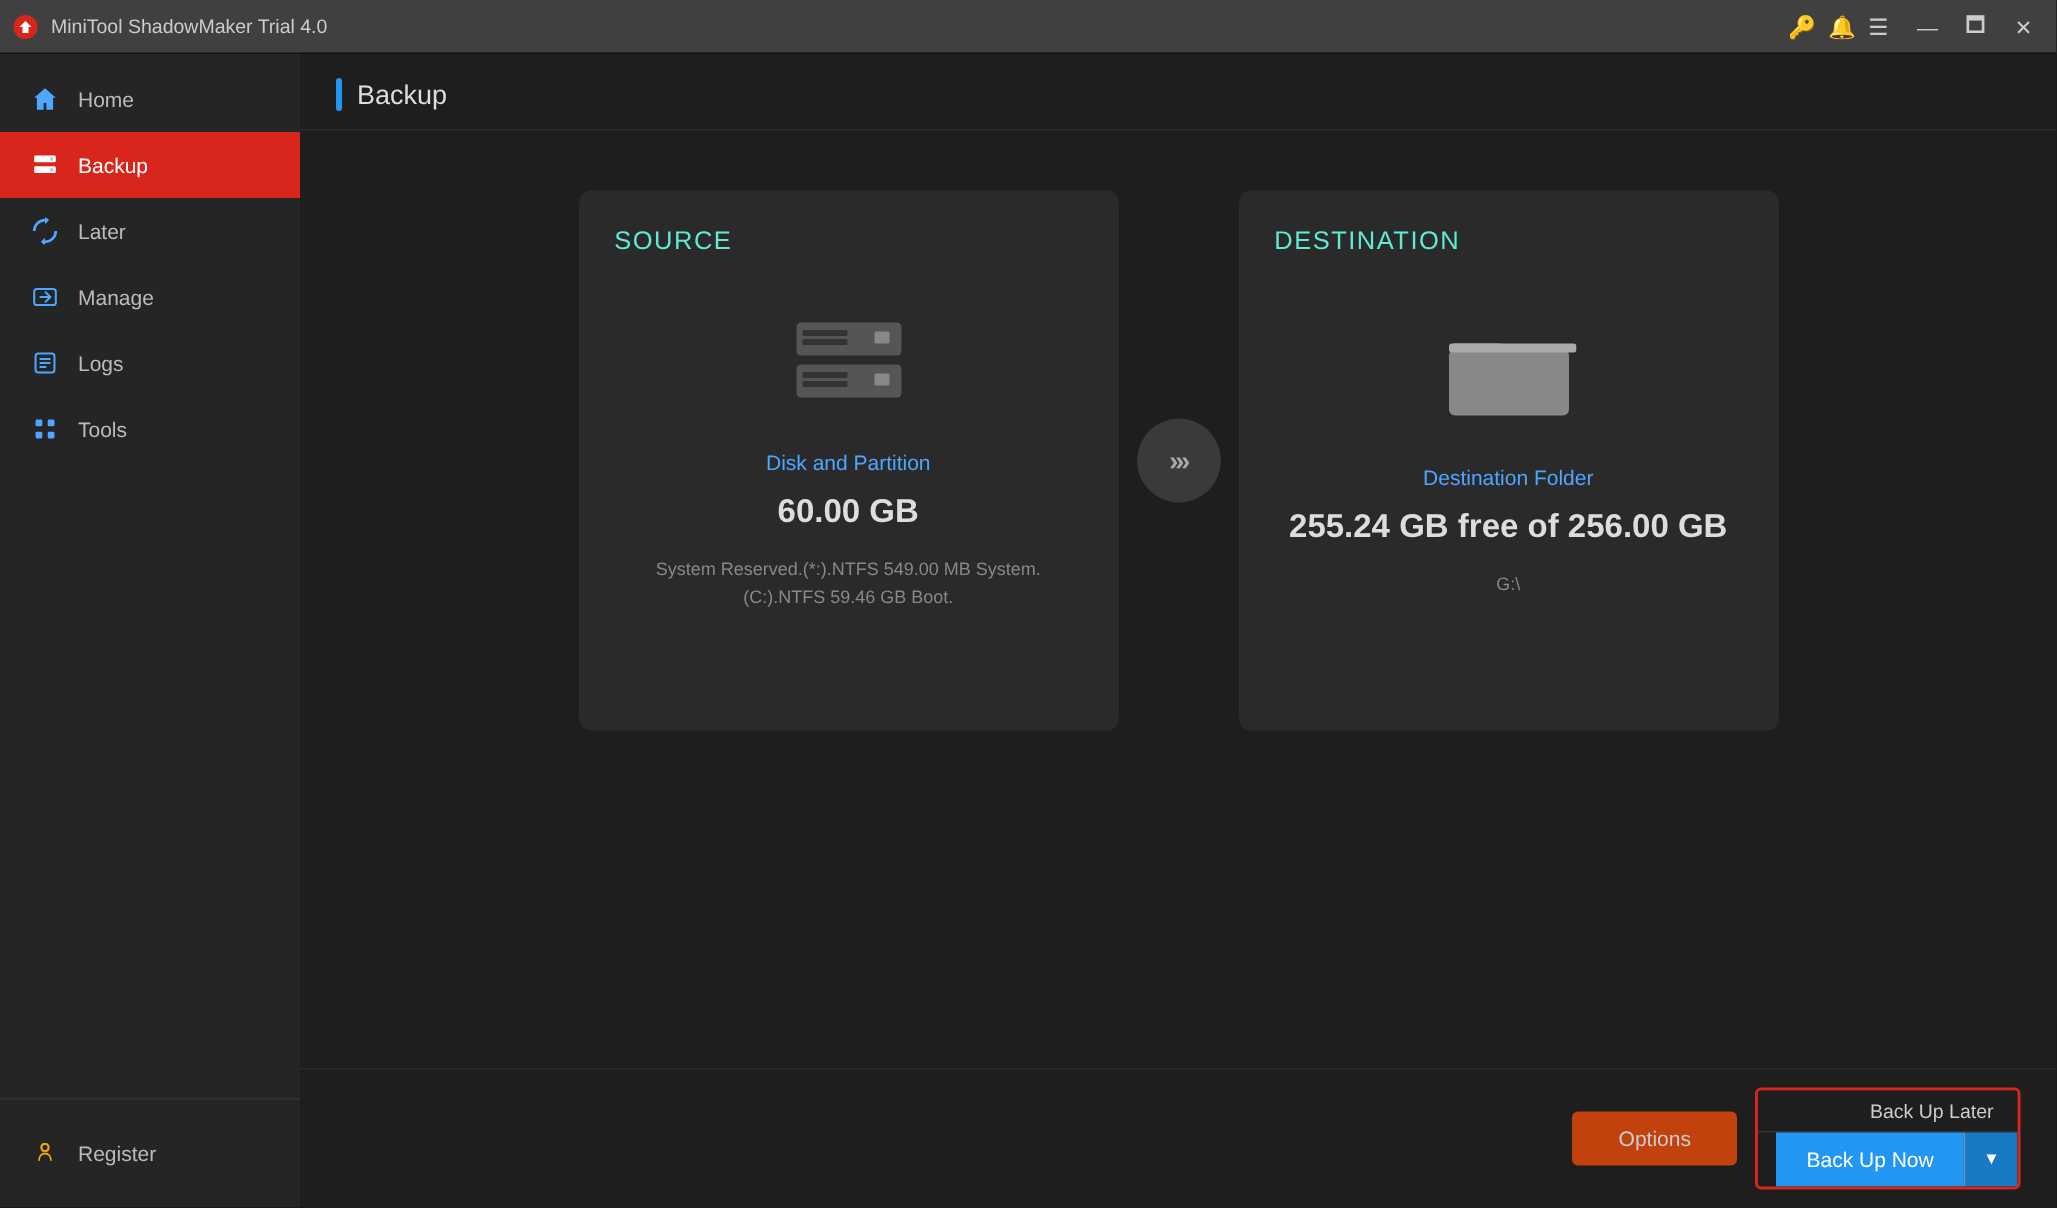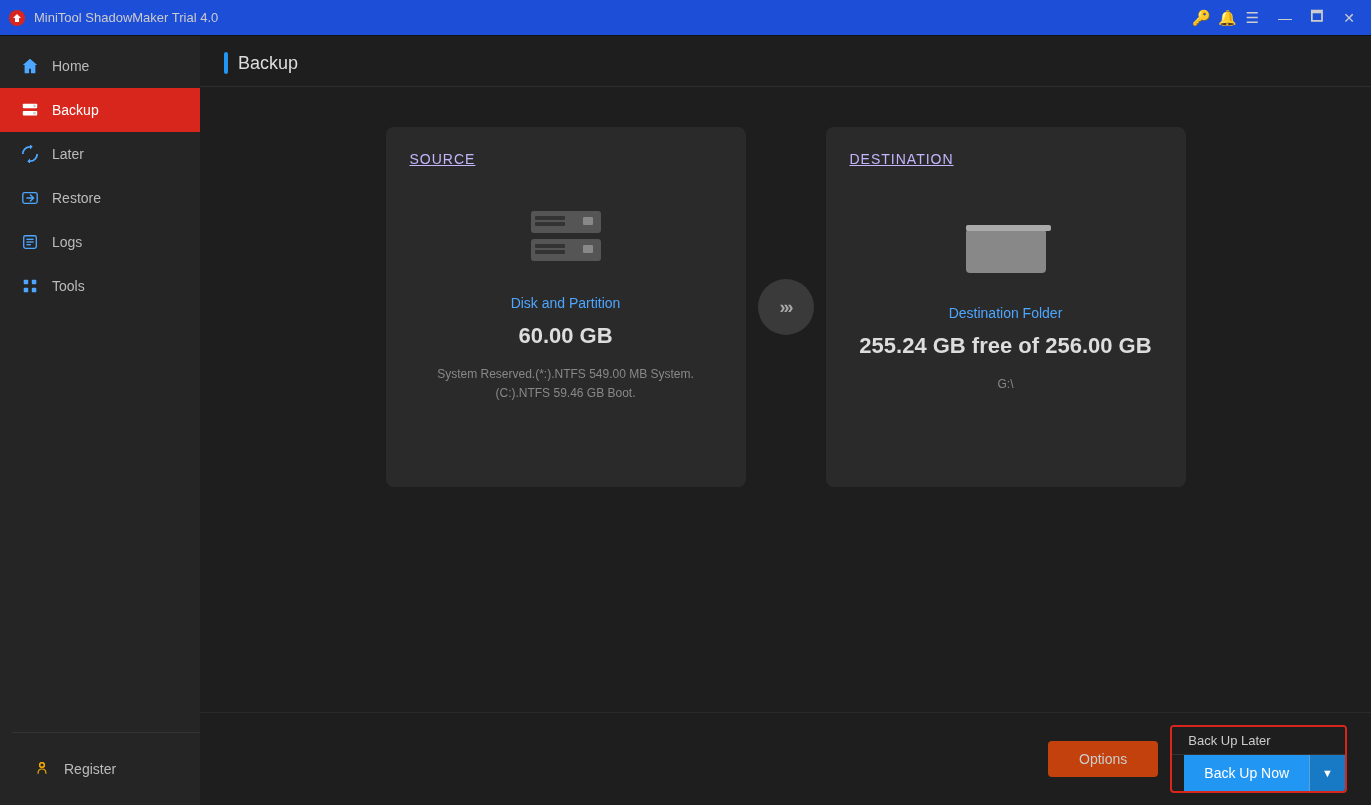--- a/index.html
+++ b/index.html
@@ -9,21 +9,21 @@
       background: #1a1a1a;
       font-family: 'Segoe UI', sans-serif;
       color: #ccc;
       overflow: hidden;
       display: flex;
       flex-direction: column;
     }
 
     
     .title-bar {
-      background: #1d4ed8;
+      background: #404040;
       height: 36px;
       display: flex;
       align-items: center;
       padding: 0 8px;
       border-bottom: 1px solid #111;
       flex-shrink: 0;
     }
     .title-bar-logo {
       width: 18px;
       height: 18px;
@@ -101,21 +101,20 @@
       width: 20px;
       height: 20px;
       flex-shrink: 0;
       display: flex;
       align-items: center;
       justify-content: center;
     }
     .sidebar-bottom {
       padding: 16px 0;
       border-top: 1px solid #333;
-      margin-left: 12px;
     }
     .sidebar-bottom-item {
       display: flex;
       align-items: center;
       padding: 10px 20px;
       cursor: pointer;
       color: #bbb;
       font-size: 14px;
       gap: 12px;
     }
@@ -162,27 +161,26 @@
       border-radius: 8px;
       width: 360px;
       min-height: 360px;
       padding: 24px;
       display: flex;
       flex-direction: column;
       align-items: center;
       cursor: pointer;
     }
     .card-label {
-      color: #c4b5fd;
-      font-size: 14px;
+      color: #5eead4;
+      font-size: 17px;
       letter-spacing: 1px;
       text-transform: uppercase;
       align-self: flex-start;
       margin-bottom: 20px;
-      text-decoration: underline;
     }
     .card-icon-area {
       margin: 20px 0 24px;
     }
     .card-subtitle {
       color: #4da6ff;
       font-size: 14px;
       margin-bottom: 12px;
     }
     .card-size {
@@ -248,21 +246,21 @@
       border-radius: 4px;
       overflow: hidden;
     }
     .btn-later-row {
       padding: 6px 16px;
       background: #1e1e1e;
       color: #ccc;
       font-size: 13px;
       cursor: pointer;
       border-bottom: 1px solid #333;
-      text-align: left;
+      text-align: right;
     }
     .btn-now-row {
       display: flex;
     }
     .btn-now-main {
       flex: 1;
       background: #2196f3;
       color: #fff;
       border: none;
       padding: 10px 20px;
@@ -339,21 +337,21 @@
         <span>Later</span>
       </div>
 
       <div class="sidebar-item">
         <div class="sidebar-item-icon">
           <svg width="18" height="18" viewBox="0 0 20 20" fill="#4da6ff">
             <rect x="2" y="4" width="16" height="12" rx="2" fill="none" stroke="#4da6ff" stroke-width="1.5"></rect>
             <path d="M6 10h8M10 6l4 4-4 4" fill="none" stroke="#4da6ff" stroke-width="1.5"></path>
           </svg>
         </div>
-        <span>Restore</span>
+        <span>Manage</span>
       </div>
 
 
       <div class="sidebar-item">
         <div class="sidebar-item-icon">
           <svg width="18" height="18" viewBox="0 0 20 20" fill="#4da6ff">
             <rect x="3" y="3" width="14" height="14" rx="2" fill="none" stroke="#4da6ff" stroke-width="1.5"></rect>
             <line x1="6" y1="7" x2="14" y2="7" stroke="#4da6ff" stroke-width="1.5"></line>
             <line x1="6" y1="10" x2="14" y2="10" stroke="#4da6ff" stroke-width="1.5"></line>
             <line x1="6" y1="13" x2="11" y2="13" stroke="#4da6ff" stroke-width="1.5"></line>

